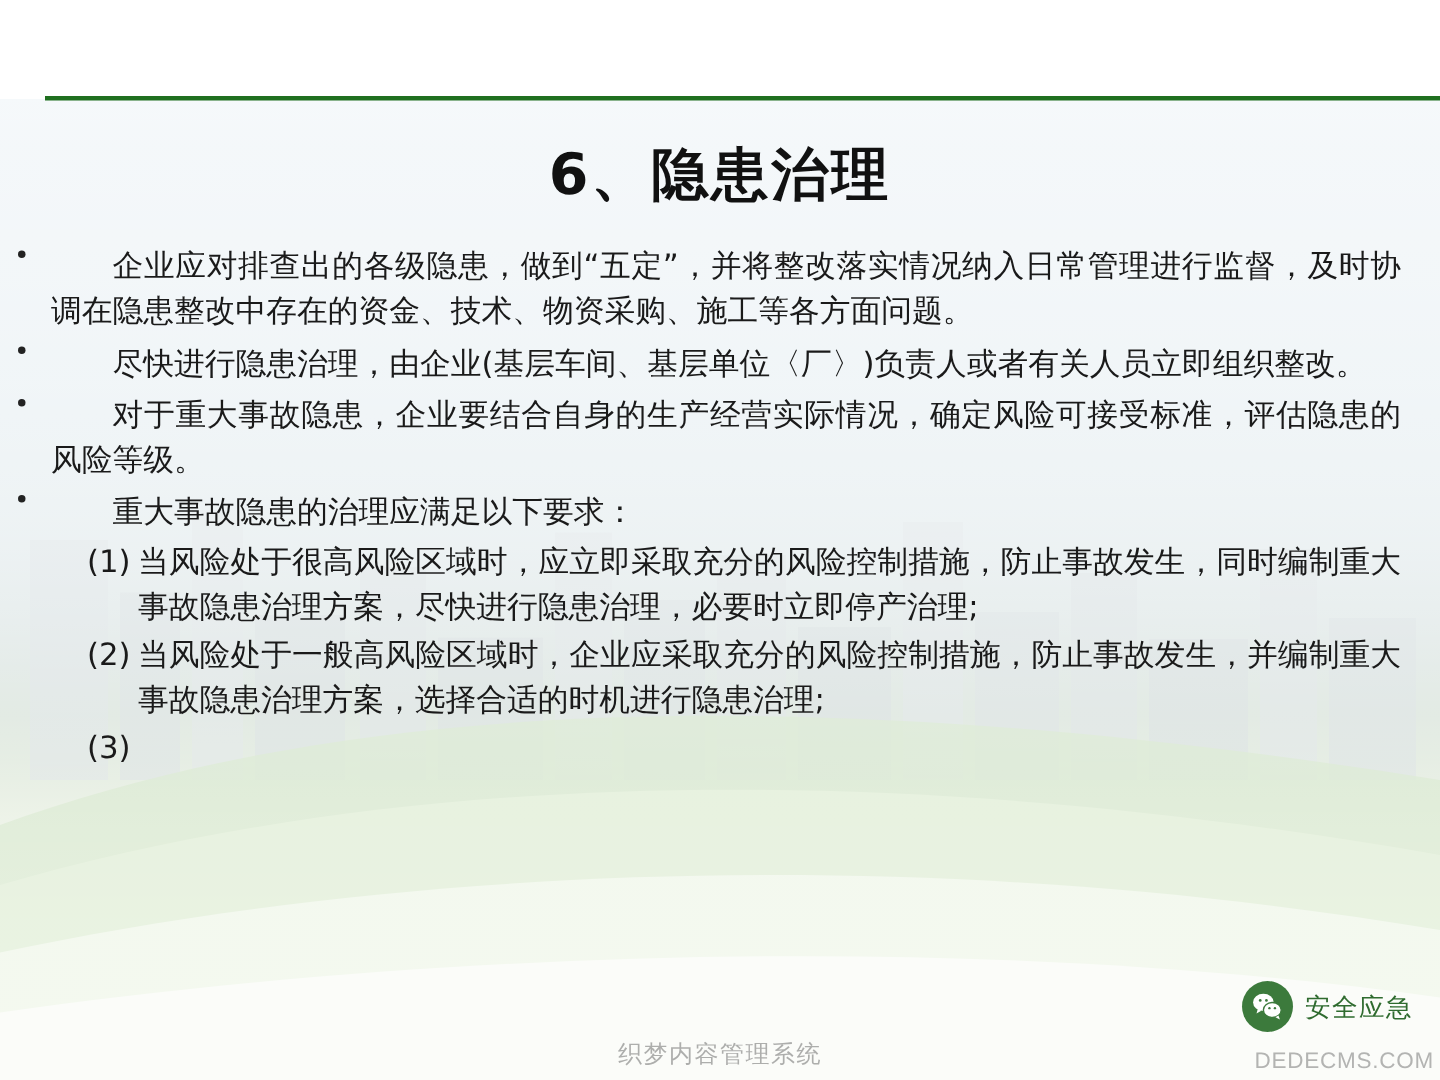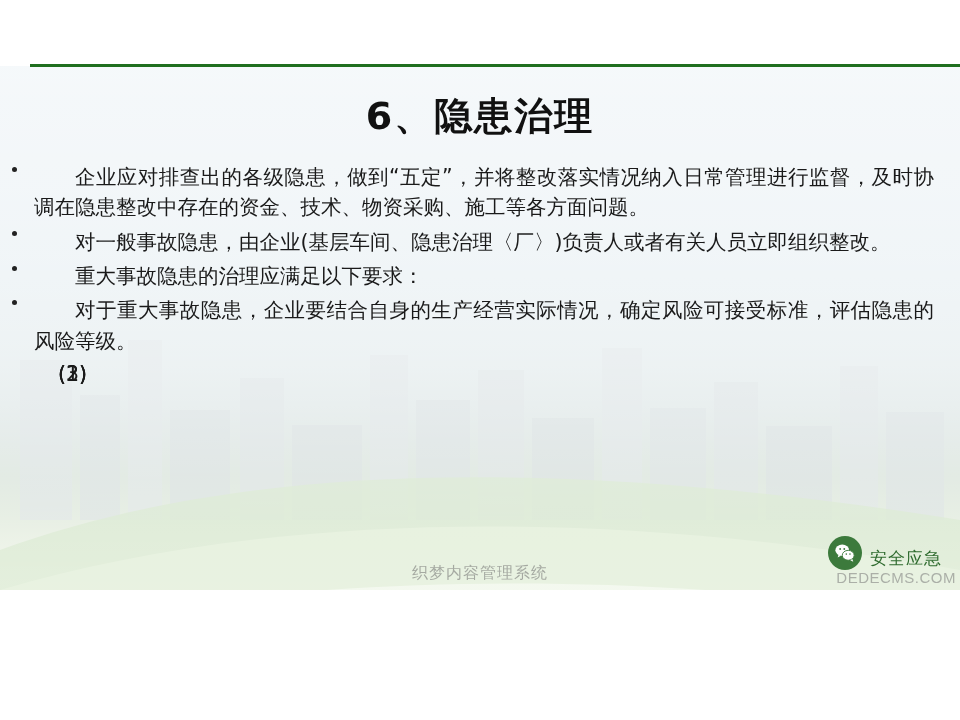--- a/index.html
+++ b/index.html
@@ -9,21 +9,21 @@
   body {
     width: 960px;
     height: 720px;
     overflow: hidden;
     font-family: "Liberation Sans", sans-serif;
     background: #ffffff;
   }
   .slide {
     position: relative;
     width: 960px;
-    height: 590px;
+    height: 720px;
     overflow: hidden;
     background: #ffffff;
   }
   
   .top-band {
     position: absolute;
     left: 0; top: 0;
     width: 960px;
     height: 66px;
     background: #ffffff;
@@ -149,23 +149,23 @@
     top: 0;
     font-family: "DejaVu Sans", "Liberation Sans", sans-serif;
     font-size: 20.5px;
     line-height: 1.46;
     color: #1a1a1a;
   }
   
   .wechat-badge {
     position: absolute;
     right: 18px;
-    bottom: 20px;
+    bottom: 32px;
     display: flex;
-    align-items: flex-end;
+    align-items: center;
     gap: 8px;
     z-index: 10;
   }
   .wechat-circle {
     width: 34px;
     height: 34px;
     border-radius: 50%;
     background: #3c7a3c;
     display: flex;
     align-items: center;
@@ -245,39 +245,41 @@
 
     <div class="body-list">
 
       <div class="bullet-item">
         <span class="bullet-dot"></span>
         <div class="bullet-text">企业应对排查出的各级隐患，做到“五定”，并将整改落实情况纳入日常管理进行监督，及时协调在隐患整改中存在的资金、技术、物资采购、施工等各方面问题。</div>
       </div>
 
       <div class="bullet-item">
         <span class="bullet-dot"></span>
-        <div class="bullet-text">对一般事故隐患，由企业(基层车间、隐患治理〈厂〉)负责人或者有关人员立即组织整改。</div>
+        <div class="bullet-text">尽快进行隐患治理，由企业(基层车间、基层单位〈厂〉)负责人或者有关人员立即组织整改。</div>
+      </div>
+
+      <div class="bullet-item">
+        <span class="bullet-dot"></span>
+        <div class="bullet-text">对于重大事故隐患，企业要结合自身的生产经营实际情况，确定风险可接受标准，评估隐患的风险等级。</div>
       </div>
 
       <div class="bullet-item">
         <span class="bullet-dot"></span>
         <div class="bullet-text">重大事故隐患的治理应满足以下要求：</div>
       </div>
 
-      <div class="bullet-item">
-        <span class="bullet-dot"></span>
-        <div class="bullet-text">对于重大事故隐患，企业要结合自身的生产经营实际情况，确定风险可接受标准，评估隐患的风险等级。</div>
-      </div>
-
       <div class="sub-list">
         <div class="sub-item">
           <span class="sub-marker">(1)</span>
+          <span>当风险处于很高风险区域时，应立即采取充分的风险控制措施，防止事故发生，同时编制重大事故隐患治理方案，尽快进行隐患治理，必要时立即停产治理;</span>
         </div>
         <div class="sub-item">
           <span class="sub-marker">(2)</span>
+          <span>当风险处于一般高风险区域时，企业应采取充分的风险控制措施，防止事故发生，并编制重大事故隐患治理方案，选择合适的时机进行隐患治理;</span>
         </div>
         <div class="sub-item">
           <span class="sub-marker">(3)</span>
         </div>
       </div>
 
     </div>
   </div>
 
   <div class="wechat-badge">

